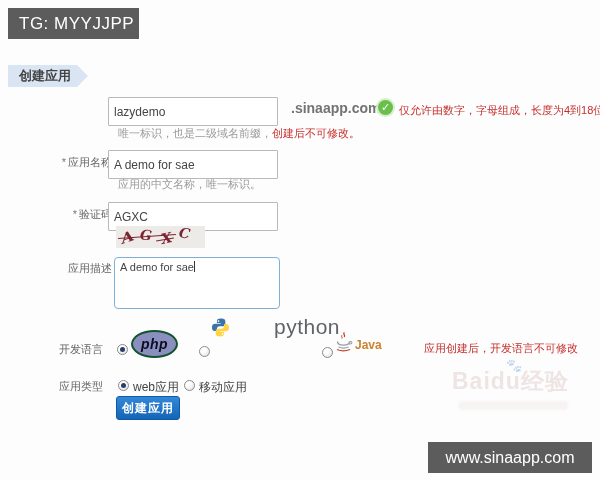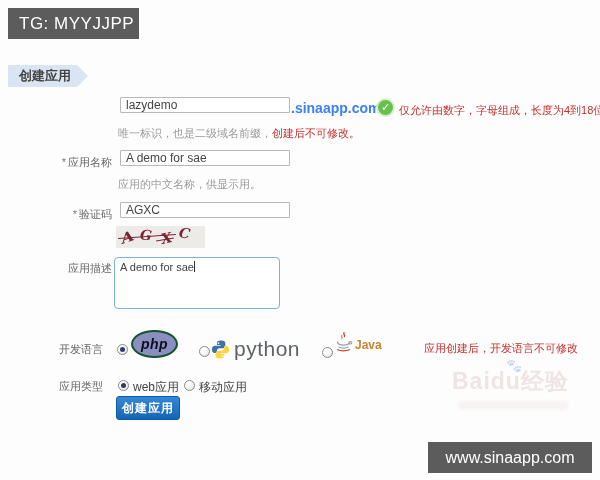--- a/index.html
+++ b/index.html
@@ -14,27 +14,27 @@
 
   
   .ribbon { position:absolute; left:8px; top:65px; height:22px; background:#d9e5f2; color:#444;
             font-size:13px; font-weight:bold; line-height:22px; padding:0 6px 0 11px; }
   .ribbon::after { content:""; position:absolute; right:-11px; top:0; width:0; height:0;
             border-left:11px solid #d9e5f2; border-top:11px solid transparent; border-bottom:11px solid transparent; }
 
   
   .flabel { position:absolute; left:0px; width:112px; text-align:right; font-size:11px; color:#666; white-space:nowrap; }
   .req { color:#777; margin-right:2px; }
-  .tinput { position:absolute; left:120px; width:170px; height:16px; border:1px solid #b9b9b9; background:#fff;
+  .tinput { position:absolute; left:108px; width:170px; height:29px; border:1px solid #b9b9b9; background:#fff;
             font-size:12px; color:#444; padding:0 5px; font-family:"Liberation Sans",sans-serif; border-radius:1px; }
   .help { position:absolute; left:118px; font-size:11px; color:#9a9a9a; white-space:nowrap; }
   .redtxt { color:#c5302c; }
   .note { position:absolute; font-size:11px; color:#c5302c; white-space:nowrap; }
 
-  .suffix { position:absolute; left:291px; top:100px; font-size:14px; font-weight:bold; color:#3b82f6; }
+  .suffix { position:absolute; left:291px; top:100px; font-size:14px; font-weight:bold; color:#737373; }
   .okicon { position:absolute; left:378px; top:100px; width:15px; height:15px; border-radius:50%;
             background:#6abf4b; box-shadow:0 0 0 2px #d8efcd; color:#fff; font-size:11px; line-height:15px;
             text-align:center; font-weight:bold; }
 
   
   .captcha { position:absolute; left:116px; top:226px; width:89px; height:22px; background:#edebe7; overflow:hidden; }
   .captcha span { position:absolute; font-family:"DejaVu Serif",serif; font-style:italic; font-weight:bold;
                   font-size:14px; color:#7c2433; }
   .cp0 { left:6px;  top:3px; transform:rotate(-18deg) scaleX(1.2); }
   .cp1 { left:24px; top:1px; transform:rotate(6deg); }
@@ -51,21 +51,21 @@
   
   .radio { position:absolute; width:11px; height:11px; border:1px solid #8a8a8a; border-radius:50%;
            background:radial-gradient(circle at 35% 30%, #ffffff 30%, #d5dde6 100%); }
   .radio.sel::after { content:""; position:absolute; left:2px; top:2px; width:5px; height:5px;
            border-radius:50%; background:#2c3d63; }
 
   
   .php-logo { position:absolute; left:131px; top:330px; width:47px; height:28px; border-radius:50%;
               background:#8a8fc0; border:2px solid #14532d; display:flex; align-items:center; justify-content:center; }
   .php-logo b { font-style:italic; font-size:14px; color:#0c0c1e; letter-spacing:.5px; }
-  .py-wrap { position:absolute; left:210px; top:337px; display:flex; align-items:center; }
+  .py-wrap { position:absolute; left:210px; top:315px; display:flex; align-items:center;gap:40px; }
   .py-text { font-size:21px; color:#5f6368; margin-left:3px; letter-spacing:.5px; }
   .java-wrap { position:absolute; left:334px; top:331px; display:flex; align-items:flex-end; }
   .java-text { font-size:12px; font-weight:bold; color:#c9832d; margin-left:2px; line-height:20px; }
 
   .rlabel { position:absolute; font-size:12px; color:#444; }
 
   
   .btn { position:absolute; left:116px; top:396px; width:64px; height:24px; border:1px solid #0f5aa8;
          border-radius:3px; background:linear-gradient(#3488d8,#1565b6); color:#fff; font-size:12px;
          font-weight:bold; text-align:center; line-height:22px; letter-spacing:1px; cursor:pointer; }
@@ -87,21 +87,21 @@
   <div class="ribbon">创建应用</div>
 
   <input class="tinput" style="top: 97px;" value="lazydemo">
   <div class="suffix">.sinaapp.com</div>
   <div class="okicon">✓</div>
   <div class="note" style="left:399px; top:103px">仅允许由数字，字母组成，长度为4到18位。</div>
   <div class="help" style="top:126px"><span>唯一标识，也是二级域名前缀，</span><span class="redtxt">创建后不可修改。</span></div>
 
   <div class="flabel" style="top:155px"><span class="req">*</span><span>应用名称</span></div>
   <input class="tinput" style="top: 150px;" value="A demo for sae">
-  <div class="help" style="top:177px">应用的中文名称，供显示用。</div>
+  <div class="help" style="top:177px">应用的中文名称，唯一标识。</div>
 
   <div class="flabel" style="top:207px"><span class="req">*</span><span>验证码</span></div>
   <input class="tinput" style="top: 202px;" value="AGXC">
   <div class="captcha">
     <span class="cp0">A</span>
     <span class="cp1">G</span>
     <span class="cp2">X</span>
     <span class="cp3">C</span>
     <i class="strike1"></i>
     <i class="strike2"></i>

